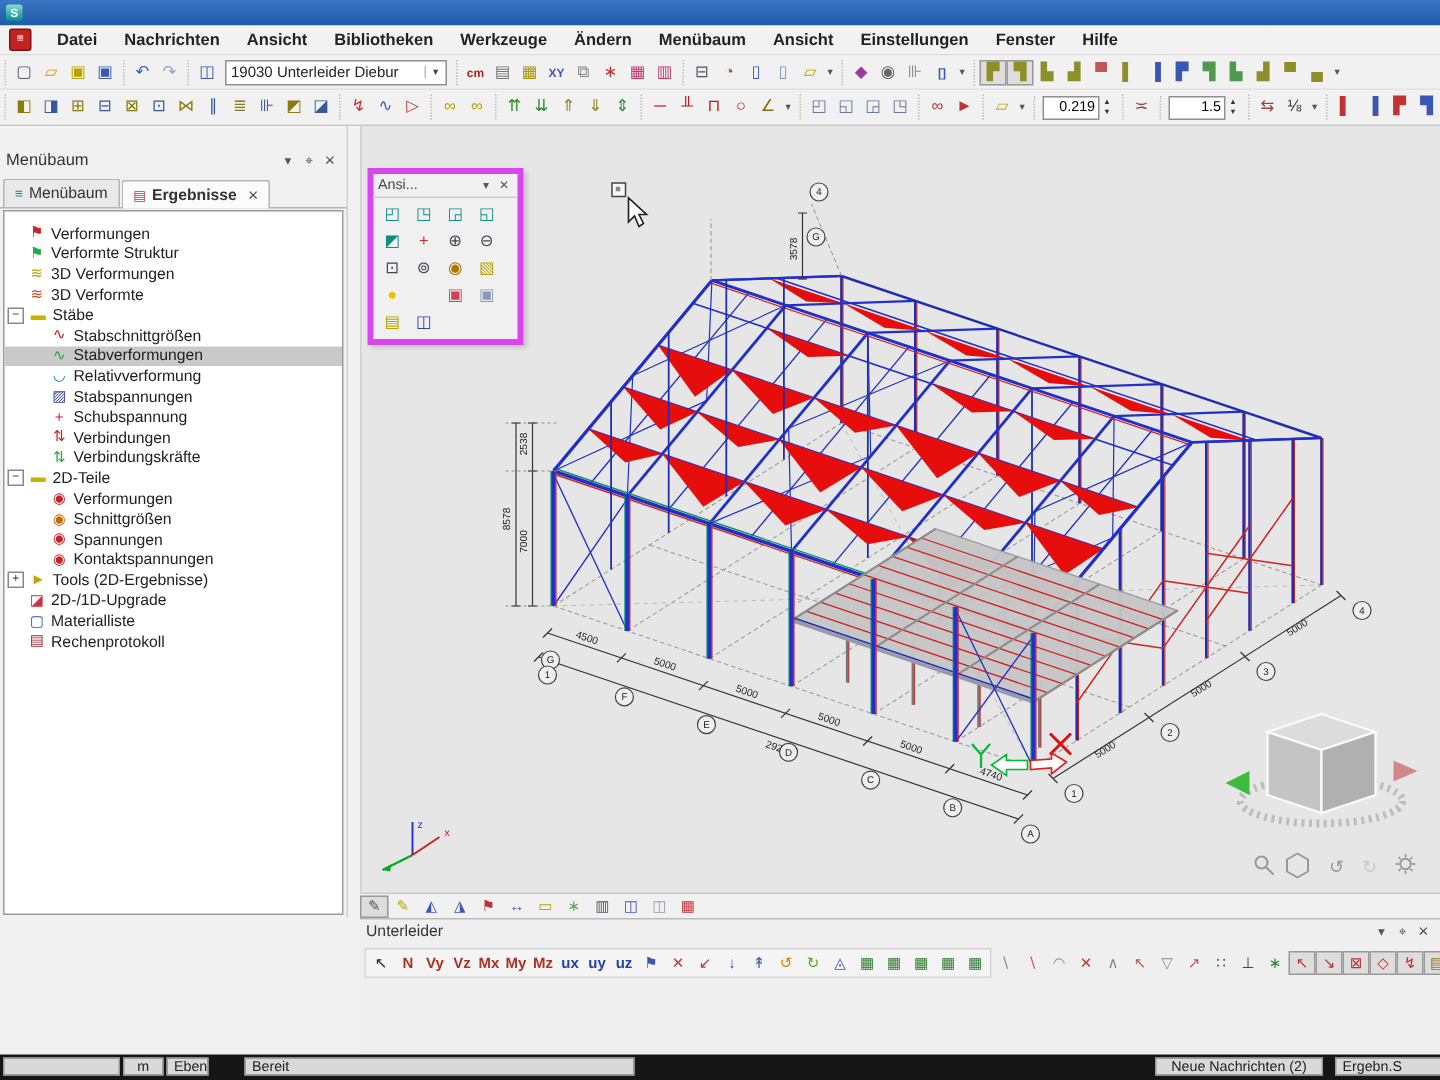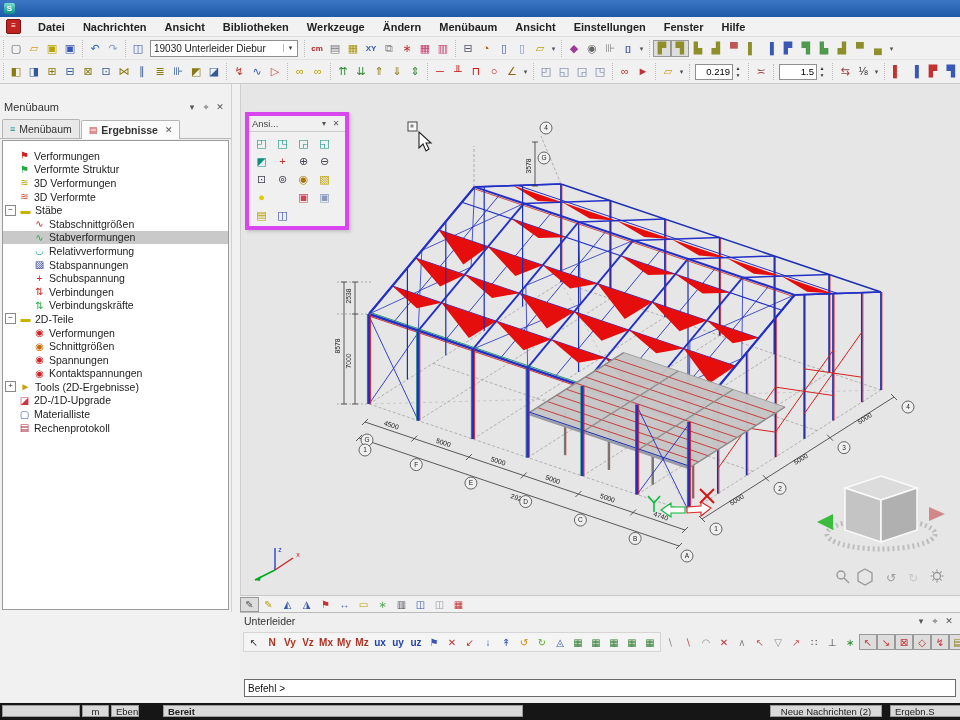--- a/index.html
+++ b/index.html
@@ -806,23 +806,22 @@
         <span class="tbi" style="color: rgb(68, 68, 68);">⊥</span>
         <span class="tbi" style="color: rgb(42, 138, 42);">∗</span>
         <span class="tbi pressed" style="color: rgb(194, 50, 50);">↖</span>
         <span class="tbi pressed" style="color: rgb(194, 50, 50);">↘</span>
         <span class="tbi pressed" style="color: rgb(194, 50, 50);">⊠</span>
         <span class="tbi pressed" style="color: rgb(194, 50, 50);">◇</span>
         <span class="tbi pressed" style="color: rgb(194, 50, 50);">↯</span>
         <span class="tbi pressed" style="color: rgb(138, 122, 16);">▤</span>
       </div>
   </div>
-  <input class="cmd-input" value="Befehl &gt;" style="">
 </div>
 
 <div class="statusbar">
   <span class="scell" style="left:2px;width:78px;"></span>
   <span class="scell" style="left:82px;width:27px;text-align:center;">m</span>
   <span class="scell" style="left:111px;width:28px;">Ebene XY</span>
-  <span class="scell" style="left:163px;width:360px;font-weight:bold;">Bereit</span>
+  <span class="scell" style="left:163px;width:260px;">Bereit</span>
   <span class="scell" style="left:770px;width:112px;text-align:center;">Neue Nachrichten (2)</span>
   <span class="scell" style="left:890px;width:75px;">Ergebn.S</span>
 </div>
 
 </body></html>

